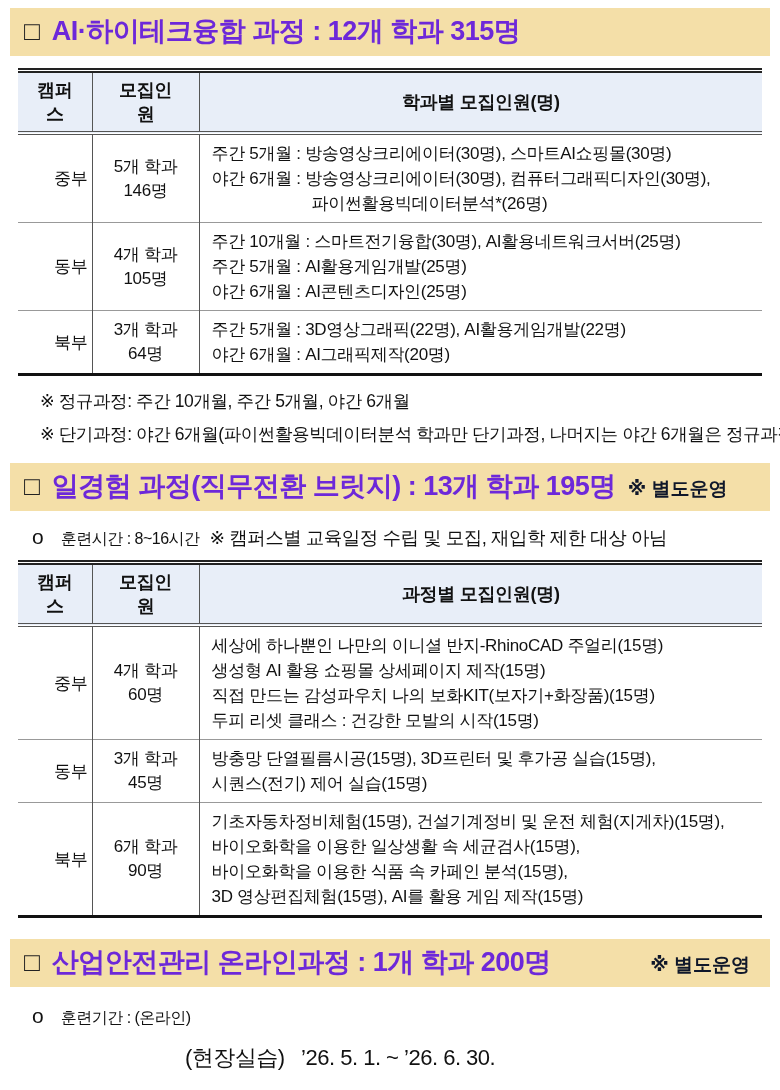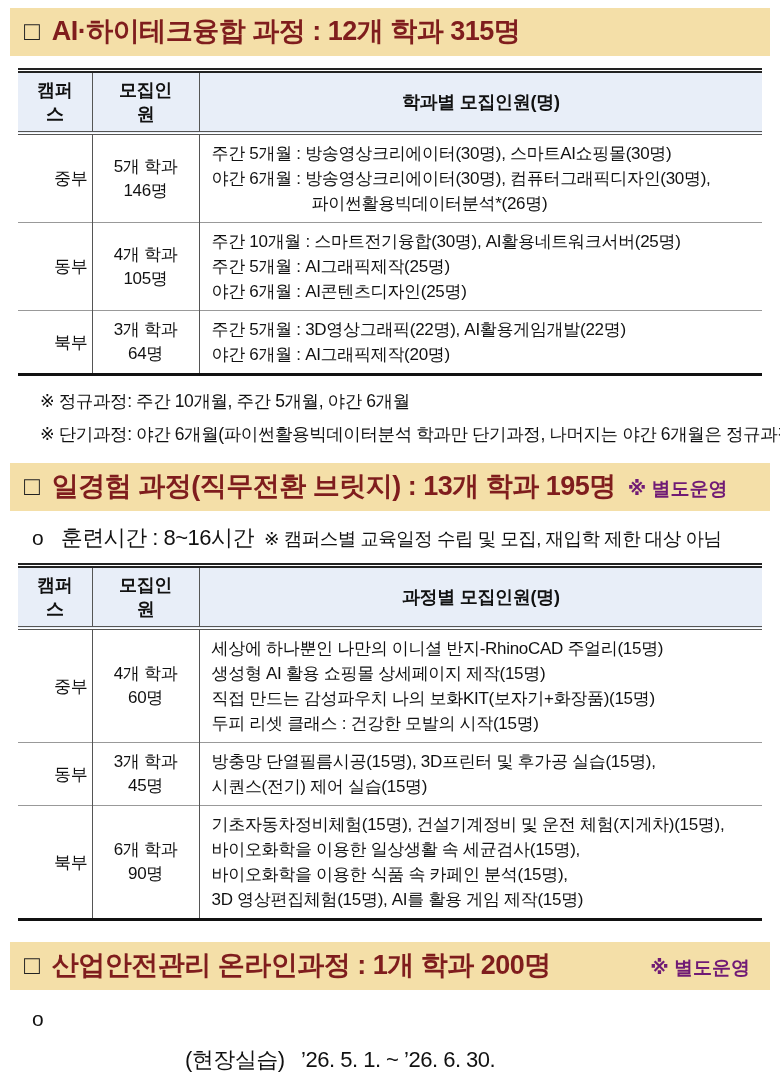--- a/index.html
+++ b/index.html
@@ -16,25 +16,25 @@
     background: #f4dfa8;
     display: flex; align-items: baseline;
     padding: 8px 14px 9px 14px;
     margin-bottom: 12px;
   }
   .section-header .sq {
     font-size: 26px; font-weight: 700; color: #222;
     margin-right: 12px; line-height: 1.15;
   }
   .section-header .ttl {
-    font-size: 27px; font-weight: 800; color: #7f1d1d;
+    font-size: 27px; font-weight: 800; color: #6d28d9;
     letter-spacing: -0.5px; line-height: 1.15; white-space: nowrap;
   }
   .section-header .badge {
-    font-size: 19px; font-weight: 700; color: #701a75;
+    font-size: 19px; font-weight: 700; color: #0f172a;
     margin-left: 12px; white-space: nowrap;
   }
   .section-header .badge.right { margin-left: auto; margin-right: 6px; }
 
   
   table {
     border-collapse: collapse; table-layout: fixed;
     width: 744px; margin: 0 auto;
     border-top: 5px double #222;
     border-bottom: 3px solid #111;
@@ -58,21 +58,21 @@
   .notes { margin: 13px 8px 0 30px; }
   .notes .note-line { font-size: 17.5px; line-height: 24px; margin-bottom: 9px; letter-spacing: -0.4px; white-space: nowrap; }
 
   
   .o-line {
     display: flex; align-items: baseline;
     padding-left: 22px; margin-bottom: 13px;
     white-space: nowrap;
   }
   .o-line .o-bullet { font-size: 21px; margin-right: 17px; line-height: 1.3; }
-  .o-line .main { font-size: 22px; letter-spacing: -0.5px; }
+  .o-line .main { font-size: 16px; letter-spacing: -0.5px; }
   .o-line .sub { font-size: 18.5px; margin-left: 10px; letter-spacing: -0.5px; }
   .o-line .paren { font-size: 18.5px; letter-spacing: -0.5px; margin-left: 48px; }
   .o-line .date-val { font-size: 22px; margin-left: 26px; letter-spacing: -0.5px; }
   .indent-cont {
     padding-left: 175px; margin-bottom: 25px; white-space: nowrap;
   }
   .indent-cont .main { font-size: 22px; letter-spacing: -0.5px; }
   .indent-cont .date-val { font-size: 22px; margin-left: 12px; letter-spacing: -0.5px; }
 
   
@@ -119,21 +119,21 @@
         </td>
       </tr>
       <tr>
         <td class="c-center">동부</td>
         <td class="quota-cell">
           <div>4개 학과</div>
           <div>105명</div>
         </td>
         <td class="detail-cell">
           <div class="ln">주간 10개월 : 스마트전기융합(30명), AI활용네트워크서버(25명)</div>
-          <div class="ln">주간  5개월 : AI그래픽제작(25명)</div>
+          <div class="ln">주간  5개월 : AI활용게임개발(25명)</div>
           <div class="ln">야간  6개월 : AI콘텐츠디자인(25명)</div>
         </td>
       </tr>
       <tr>
         <td class="c-center">북부</td>
         <td class="quota-cell">
           <div>3개 학과</div>
           <div>64명</div>
         </td>
         <td class="detail-cell">
@@ -216,20 +216,21 @@
   </table>
 
   <div class="section-header" id="sec3-header">
     <span class="sq">□</span>
     <span class="ttl">산업안전관리 온라인과정 : 1개 학과 200명</span>
     <span class="badge right">※ 별도운영</span>
   </div>
 
   <div class="o-line">
     <span class="o-bullet">o</span>
+    <span class="main">훈련기간 : (온라인)</span>
   </div>
   <div class="indent-cont">
     <span class="main">(현장실습)</span>
     <span class="date-val">’26. 5. 1. ~ ’26. 6. 30.</span>
   </div>
 
   <div class="o-line">
     <span class="o-bullet">o</span>
     <span class="main">훈련시간 : 27시간</span>
     <span class="paren">(온라인 17시간 + 현장실습 10시간)</span>

